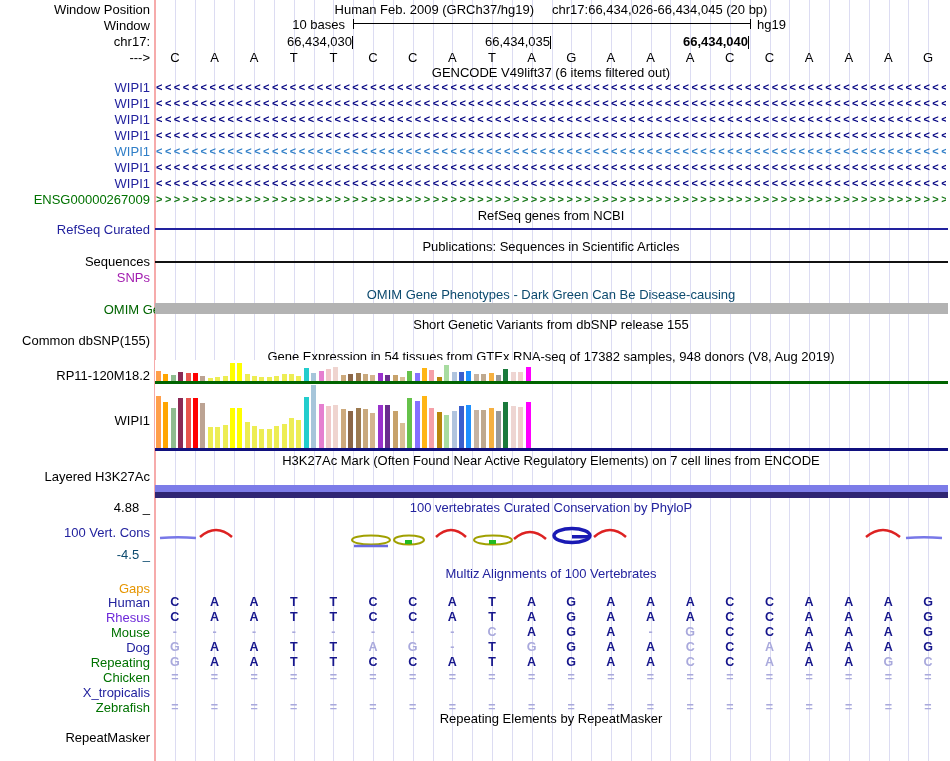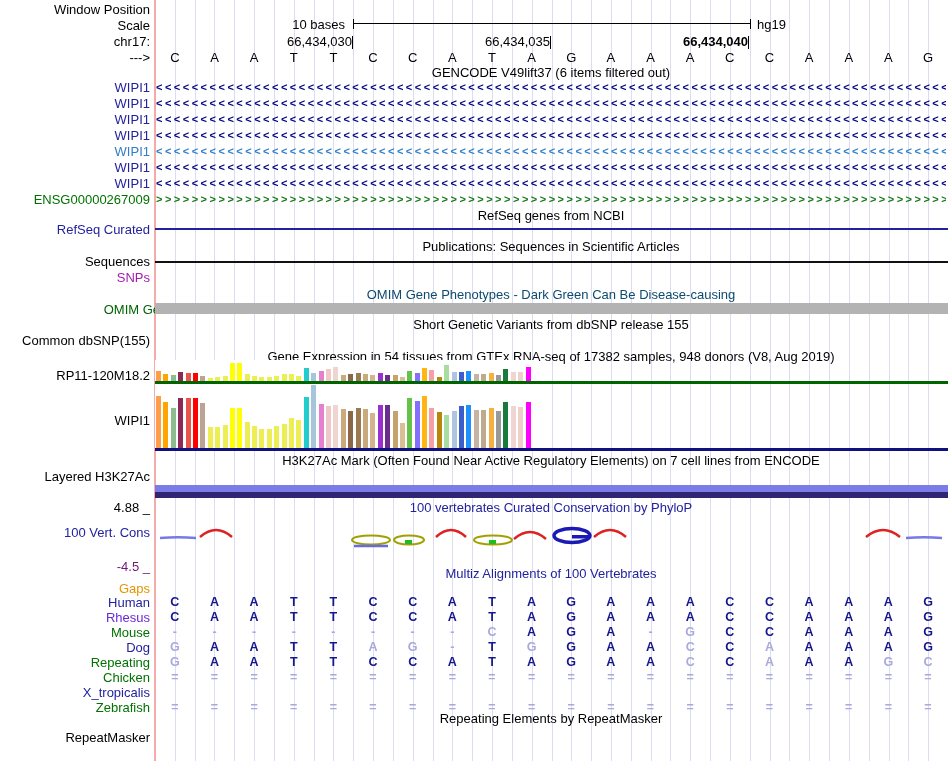--- a/index.html
+++ b/index.html
@@ -32,20 +32,23 @@
   .alncell{width:39.65px;text-align:center;font-size:12.5px;font-weight:bold;}
   svg{position:absolute;overflow:visible;}
 </style>
 </head>
 <body>
 
 <div class="browser">
   <div class="grid"></div>
   <div class="pinkline"></div>
 
+  <div class="titleline">
+    <span>Human Feb. 2009 (GRCh37/hg19)</span><span class="gap"></span><span>chr17:66,434,026-66,434,045 (20 bp)</span>
+  </div>
 
   <div class="scaletext">10 bases</div>
   <div class="scalebar"></div>
   <div class="genome">hg19</div>
 
   <div id="ruler-ticks">
       <div class="poslabel" style="left: 203px;">66,434,030</div>
       <div class="postick" style="left: 352px;"></div>
       <div class="poslabel" style="left: 401px;">66,434,035</div>
       <div class="postick" style="left: 550px;"></div>
@@ -70,42 +73,42 @@
       <div class="seqcell">C</div>
       <div class="seqcell">C</div>
       <div class="seqcell">A</div>
       <div class="seqcell">A</div>
       <div class="seqcell">A</div>
       <div class="seqcell">G</div>
     </div>
 
   <div id="side-labels">
       <div class="lbl" style="top: 2px; color: rgb(0, 0, 0);">Window Position</div>
-      <div class="lbl" style="top: 18px; color: rgb(0, 0, 0);">Scale</div>
+      <div class="lbl" style="top: 18px; color: rgb(0, 0, 0);">Window</div>
       <div class="lbl" style="top: 34px; color: rgb(0, 0, 0);">chr17:</div>
       <div class="lbl" style="top: 50px; color: rgb(0, 0, 0);">---&gt;</div>
       <div class="lbl" style="top: 80px; color: rgb(34, 34, 158);">WIPI1</div>
       <div class="lbl" style="top: 96px; color: rgb(34, 34, 158);">WIPI1</div>
       <div class="lbl" style="top: 112px; color: rgb(34, 34, 158);">WIPI1</div>
       <div class="lbl" style="top: 128px; color: rgb(34, 34, 158);">WIPI1</div>
       <div class="lbl" style="top: 144px; color: rgb(47, 126, 199);">WIPI1</div>
       <div class="lbl" style="top: 160px; color: rgb(34, 34, 158);">WIPI1</div>
       <div class="lbl" style="top: 176px; color: rgb(34, 34, 158);">WIPI1</div>
       <div class="lbl" style="top: 192px; color: rgb(0, 114, 0);">ENSG00000267009</div>
       <div class="lbl" style="top: 222px; color: rgb(34, 34, 158);">RefSeq Curated</div>
       <div class="lbl" style="top: 254px; color: rgb(0, 0, 0);">Sequences</div>
       <div class="lbl" style="top: 270px; color: #a21caf;">SNPs</div>
       <div class="lbl" style="top: 302px; color: rgb(0, 100, 0); margin-left: 31px;">OMIM Genes</div>
       <div class="lbl" style="top: 333px; color: rgb(0, 0, 0);">Common dbSNP(155)</div>
       <div class="lbl" style="top: 368px; color: rgb(0, 0, 0);">RP11-120M18.2</div>
       <div class="lbl" style="top: 413px; color: rgb(0, 0, 0);">WIPI1</div>
       <div class="lbl" style="top: 469px; color: rgb(0, 0, 0);">Layered H3K27Ac</div>
       <div class="lbl" style="top: 500px; color: rgb(0, 0, 0);">4.88 _</div>
       <div class="lbl" style="top: 525px; color: rgb(34, 34, 158);">100 Vert. Cons</div>
-      <div class="lbl" style="top: 547px; color: #701a75; margin-top: 12px;">-4.5 _</div>
+      <div class="lbl" style="top: 547px; color: #0c4a6e;">-4.5 _</div>
       <div class="lbl" style="top: 581px; color: rgb(230, 149, 0);">Gaps</div>
       <div class="lbl" style="top: 595px; color: rgb(34, 34, 158);">Human</div>
       <div class="lbl" style="top: 610px; color: #6d28d9;">Rhesus</div>
       <div class="lbl" style="top: 625px; color: rgb(0, 114, 0);">Mouse</div>
       <div class="lbl" style="top: 640px; color: rgb(34, 34, 158);">Dog</div>
       <div class="lbl" style="top: 655px; color: rgb(0, 114, 0);">Repeating</div>
       <div class="lbl" style="top: 670px; color: rgb(0, 114, 0);">Chicken</div>
       <div class="lbl" style="top: 685px; color: rgb(34, 34, 158);">X_tropicalis</div>
       <div class="lbl" style="top: 700px; color: rgb(0, 114, 0);">Zebrafish</div>
       <div class="lbl" style="top: 730px; color: rgb(0, 0, 0);">RepeatMasker</div>

